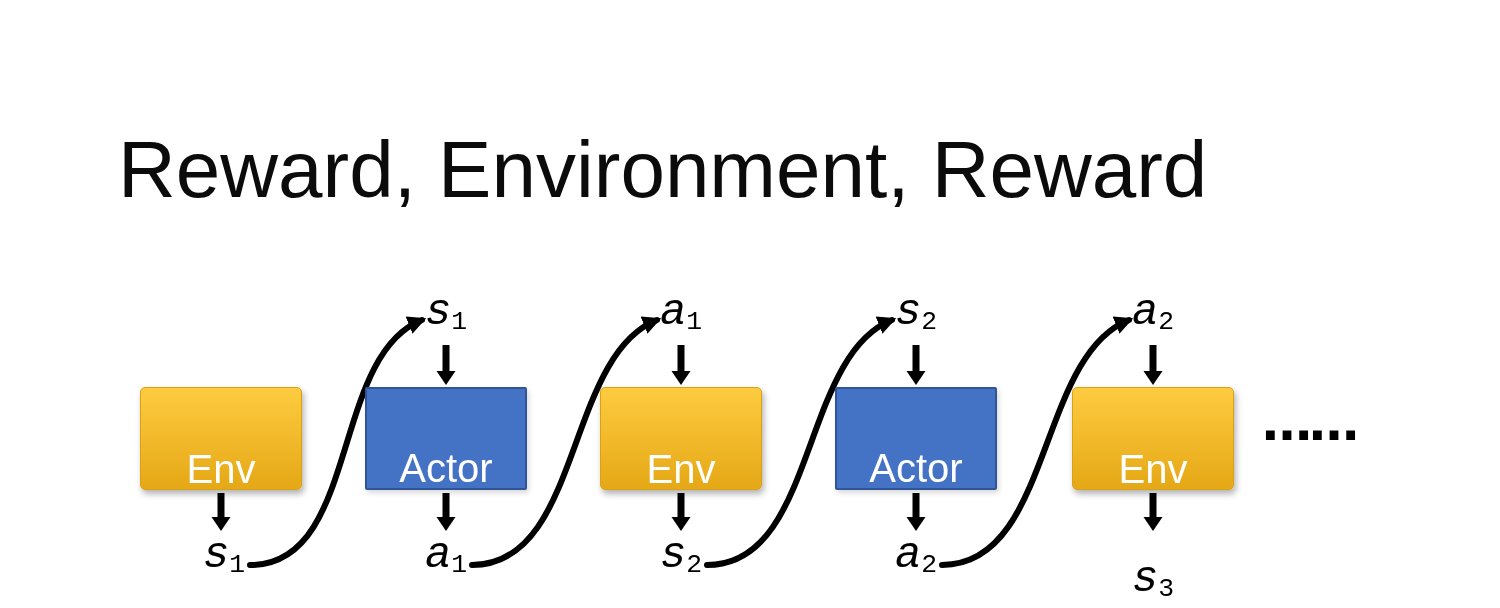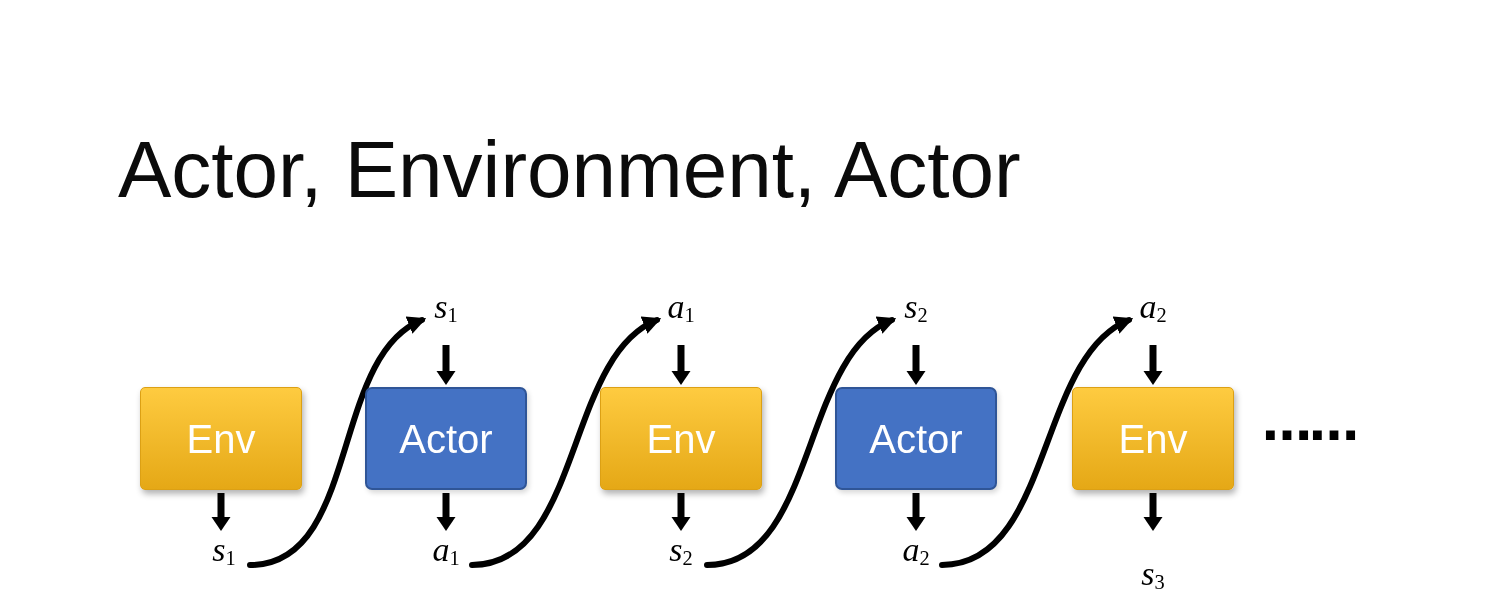--- a/index.html
+++ b/index.html
@@ -16,54 +16,54 @@
   .title{
     position:absolute; left:118px; top:126px; margin:0;
     font-size:80px; font-weight:400; line-height:1.1;
     color:var(--title-text); white-space:nowrap;
     font-family:"Liberation Sans", sans-serif;
   }
   .diagram{position:absolute; left:0; top:0; width:1500px; height:608px;}
   svg.arrow-layer{position:absolute; left:0; top:0;}
   .box{
     position:absolute; width:162px; height:103px; box-sizing:border-box;
-    display:flex; align-items:center; justify-content:center;
+    display:flex; align-items:flex-end; justify-content:center;
     color:var(--box-text); font-size:40px; line-height:1;
   }
   .box.env{
     background:linear-gradient(180deg, var(--env-top) 0%, var(--env-bottom) 100%);
     border:1px solid var(--env-border); border-radius:5px;
     box-shadow:2px 4px 6px rgba(0,0,0,0.30);
   }
   .box.actor{
     background:var(--actor-fill);
-    border:2px solid var(--actor-border); border-radius:7px;
+    border:2px solid var(--actor-border); border-radius:2px;
     box-shadow:2px 3px 5px rgba(0,0,0,0.15);
   }
   .mlabel{
     position:absolute; transform:translateX(-50%);
-    font-family:Liberation Serif, serif; font-style:italic;
-    font-size:34px; line-height:1; color:var(--ink); white-space:nowrap;
+    font-family:Liberation Mono, monospace; font-style:italic;
+    font-size:44px; line-height:1; color:var(--ink); white-space:nowrap;
   }
   .mlabel i{font-style:italic;}
   .mlabel sub{
     font-style:normal; font-size:0.6em; line-height:1;
     vertical-align:baseline; position:relative; top:0.2em;
   }
   .dots{
     position:absolute; left:1262px; top:398px;
     font-family:"DejaVu Sans", sans-serif; font-weight:700;
     font-size:50px; line-height:1; letter-spacing:-3px; color:var(--ink);
   }
 </style>
 </head>
 <body>
 
 <div class="slide">
-  <h1 class="title">Actor, Environment, Actor</h1>
+  <h1 class="title">Reward, Environment, Reward</h1>
 
   <div class="diagram">
     <svg class="arrow-layer" width="1500" height="608">
         <defs>
           <marker id="ah" viewBox="0 0 10 10" refX="7.5" refY="5" markerWidth="3.1" markerHeight="3.1" orient="auto">
             <path d="M0,0 L10,5 L0,10 Z" fill="#000000"></path>
           </marker>
         </defs>
         <path d="M 250 565 C 360 565 330 356 422 320" fill="none" stroke="#000000" stroke-width="6" stroke-linecap="round" marker-end="url(#ah)"></path>
         <path d="M 472 565 C 582 565 565 356 657 320" fill="none" stroke="#000000" stroke-width="6" stroke-linecap="round" marker-end="url(#ah)"></path>

